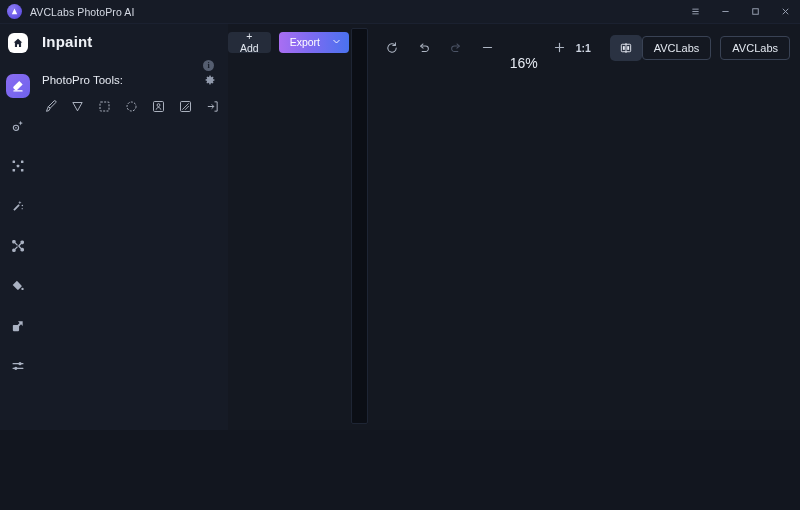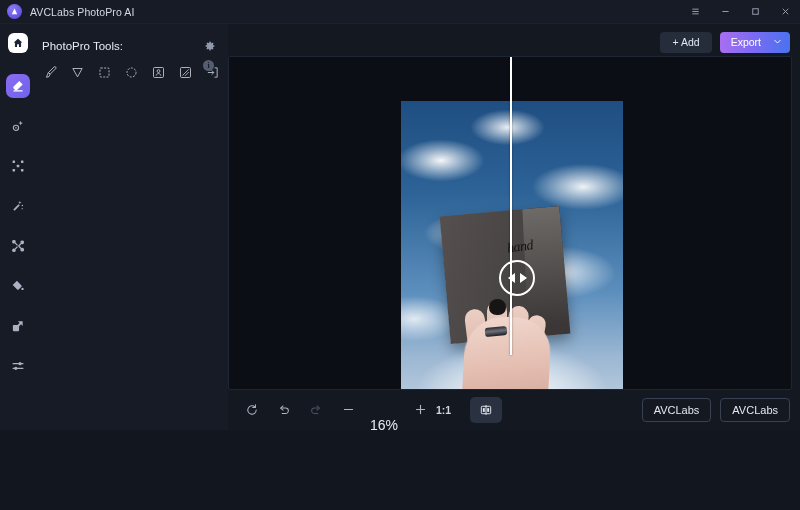--- a/index.html
+++ b/index.html
@@ -116,21 +116,21 @@
     background: linear-gradient(90deg, #b06ff0 0%, #8a6cf2 35%, #4d6ef0 100%);
     color: #ffffff; font-size: 12.5px;
     font-family: "Liberation Sans", sans-serif;
     cursor: pointer;
   }
 
   
   .content {
     flex: 1 1 auto; min-width: 0;
     background: #141821;
-    display: flex; flex-direction: column;
+    display: flex; flex-direction: row;
     padding: 4px 8px 6px 0;
   }
   .topbar {
     height: 28px; flex: 0 0 28px;
     display: flex; align-items: center; justify-content: flex-end;
     gap: 8px; padding-right: 2px;
   }
   .add-btn {
     height: 21px; padding: 0 12px; border-radius: 4px;
     background: #252c3a; border: none; color: #e3e8f0;
@@ -381,20 +381,23 @@
               <line x1="2.6" y1="6" x2="15.4" y2="6"></line>
               <line x1="2.6" y1="12" x2="15.4" y2="12"></line>
             </g>
             <circle cx="11.6" cy="6" r="2" fill="currentColor"></circle>
             <circle cx="6.2" cy="12" r="2" fill="currentColor"></circle>
           </svg>
       </div>
     </div>
 
     <div class="panel">
+      <div class="panel-head">
+        <div class="panel-title">Inpaint</div>
+      </div>
       <div class="info-dot">i</div>
 
       <div class="sec-head">
         <span class="sec-title">PhotoPro Tools:</span>
         <span class="gear">
           <svg width="12" height="12" viewBox="0 0 16 16">
               <path d="M8 5.3a2.7 2.7 0 1 0 0 5.4 2.7 2.7 0 0 0 0-5.4zm6 3.5v-1.6l-1.6-.3a4.7 4.7 0 0 0-.5-1.2l.9-1.3-1.1-1.1-1.3.9a4.7 4.7 0 0 0-1.2-.5L8.8 2H7.2l-.3 1.6a4.7 4.7 0 0 0-1.2.5l-1.3-.9-1.1 1.1.9 1.3a4.7 4.7 0 0 0-.5 1.2L2 7.2v1.6l1.6.3c.1.4.3.8.5 1.2l-.9 1.3 1.1 1.1 1.3-.9c.4.2.8.4 1.2.5l.4 1.7h1.6l.3-1.6c.4-.1.8-.3 1.2-.5l1.3.9 1.1-1.1-.9-1.3c.2-.4.4-.8.5-1.2z" fill="currentColor"></path>
             </svg>
         </span>
       </div>

